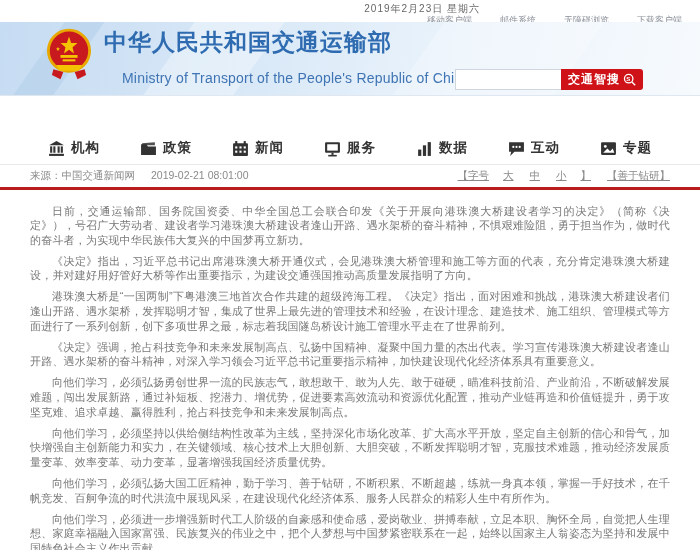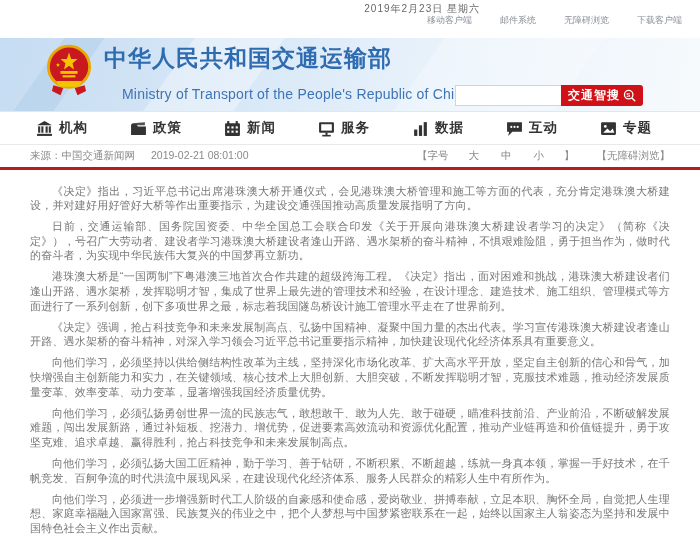--- a/index.html
+++ b/index.html
@@ -1,20 +1,20 @@
 <!DOCTYPE html>
 <html><head>
 <meta charset="utf-8">
 <style>
   * { margin:0; padding:0; box-sizing:border-box; }
   html,body { width:700px; height:550px; background:#fff; font-family:"Liberation Sans","DejaVu Sans",sans-serif; overflow:hidden; }
   .page { position:relative; width:700px; height:550px; background:#fff; }
 
   
-  .topbar { position:relative; height:38px; background:#fff; font-size:10px; color:#666; }
+  .topbar { position:relative; height:22px; background:#fff; font-size:10px; color:#666; }
   .topbar .date { position:absolute; top:2px; right:220px; color:#666; letter-spacing:1px; }
   .topbar .links { position:absolute; top:14px; right:18px; display:flex; gap:28px; }
   .topbar .links a { color:#8a8f99; text-decoration:none; font-size:9px; filter:blur(.4px); }
 
   
   .banner { position:relative; height:74px; overflow:hidden;
     background:linear-gradient(100deg,#c6dcf2 0%,#d8e8f7 35%,#eaf3fb 65%,#f6fafd 100%);
     border-bottom:1px solid #dfe8f0; }
   .ribbon { position:absolute; background:rgba(255,255,255,.35); transform:skewX(-35deg); }
   .ribbon.r1 { left:170px; top:-10px; width:90px; height:90px; }
@@ -24,29 +24,29 @@
   .emblem { position:absolute; left:46px; top:6px; width:46px; height:54px; }
   .brand { position:absolute; left:104px; top:7px; }
   .brand .cn { font-size:23px; font-weight:bold; color:#2e6bb0; letter-spacing:1px; line-height:26px; }
   .brand .en { font-size:14px; color:#3f74b4; margin-top:15px; letter-spacing:.2px;padding-left:18px; }
 
   .search { position:absolute; right:57px; top:47px; display:flex; height:21px; }
   .search input { width:106px; height:21px; border:1px solid #cfd6de; border-right:none; background:#fff; padding:0 5px; font-size:10px; outline:none; }
   .search .btn { display:flex; align-items:center; gap:3px; height:21px; padding:0 7px; background:#cf1118; color:#fff; font-size:12px; font-weight:bold; border:none; cursor:pointer; border-radius:0 3px 3px 0; letter-spacing:1px; }
 
   
-  .nav { display:flex; justify-content:space-between; align-items:center; height:33px; padding:0 48px 0 36px; background:#fff; border-bottom:1px solid #e9e9e9; }
+  .nav { display:flex; justify-content:space-between; align-items:center; height:33px; padding:0 48px 0 48px; background:#fff; border-bottom:1px solid #e9e9e9;margin-top:36px; }
   .nav .item { display:flex; align-items:center; gap:6px; cursor:pointer; }
   .nav .item svg { width:17px; height:17px; fill:#333; }
   .nav .item .lbl { font-size:13.5px; font-weight:bold; color:#333; letter-spacing:1px; }
 
   
   .meta { display:flex; justify-content:space-between; align-items:center; height:25px; padding:0 30px; border-bottom:3px solid #b91c1c; background:#fff; }
   .meta .left { font-size:10.5px; color:#8a8a8a; display:flex; gap:16px; }
-  .meta .right { font-size:10.5px; color:#8a8a8a; display:flex; align-items:center; gap:18px; }
+  .meta .right { font-size:10.5px; color:#8a8a8a; display:flex; align-items:center; gap:12px;text-decoration:underline; }
   .meta .right .sz { color:#8a8a8a; text-decoration:none; padding:0 2px; cursor:pointer; }
   .meta .right .print { color:#8a8a8a; text-decoration:none; cursor:pointer; margin-left:4px; }
 
   
   .article { padding:7px 30px 0 30px; }
   .article p { font-size:11px; color:#777; line-height:14.6px; text-indent:2em; text-align:justify; margin:6.5px 0; letter-spacing:.2px; }
 </style>
 </head>
 <body>
 
@@ -175,29 +175,29 @@
     <div class="left">
       <span>来源：中国交通新闻网</span>
       <span>2019-02-21 08:01:00</span>
     </div>
     <div class="right">
       <span>【字号</span>
       <a class="sz">大</a>
       <a class="sz">中</a>
       <a class="sz">小</a>
       <span>】</span>
-      <a class="print">【无障碍浏览】</a>
+      <a class="print">【善于钻研】</a>
     </div>
   </div>
 
   <div class="article">
+    <p>日前，交通运输部、国务院国资委、中华全国总工会联合印发《关于开展向港珠澳大桥建设者学习的决定》（简称《决定》），号召广大劳动者、建设者学习港珠澳大桥建设者逢山开路、遇水架桥的奋斗精神，不惧艰难险阻，勇于担当作为，做时代的奋斗者，为实现中华民族伟大复兴的中国梦再立新功。</p>
     <p>《决定》指出，习近平总书记出席港珠澳大桥开通仪式，会见港珠澳大桥管理和施工等方面的代表，充分肯定港珠澳大桥建设，并对建好用好管好大桥等作出重要指示，为建设交通强国推动高质量发展指明了方向。</p>
-    <p>日前，交通运输部、国务院国资委、中华全国总工会联合印发《关于开展向港珠澳大桥建设者学习的决定》（简称《决定》），号召广大劳动者、建设者学习港珠澳大桥建设者逢山开路、遇水架桥的奋斗精神，不惧艰难险阻，勇于担当作为，做时代的奋斗者，为实现中华民族伟大复兴的中国梦再立新功。</p>
     <p>港珠澳大桥是“一国两制”下粤港澳三地首次合作共建的超级跨海工程。《决定》指出，面对困难和挑战，港珠澳大桥建设者们逢山开路、遇水架桥，发挥聪明才智，集成了世界上最先进的管理技术和经验，在设计理念、建造技术、施工组织、管理模式等方面进行了一系列创新，创下多项世界之最，标志着我国隧岛桥设计施工管理水平走在了世界前列。</p>
     <p>《决定》强调，抢占科技竞争和未来发展制高点、弘扬中国精神、凝聚中国力量的杰出代表。学习宣传港珠澳大桥建设者逢山开路、遇水架桥的奋斗精神，对深入学习领会习近平总书记重要指示精神，加快建设现代化经济体系具有重要意义。</p>
+    <p>向他们学习，必须弘扬勇创世界一流的民族志气，敢想敢干、敢为人先、敢于碰硬，瞄准科技前沿、产业前沿，不断破解发展难题，闯出发展新路，通过补短板、挖潜力、增优势，促进要素高效流动和资源优化配置，推动产业链再造和价值链提升，勇于攻坚克难、追求卓越、赢得胜利，抢占科技竞争和未来发展制高点。</p>
     <p>向他们学习，必须坚持以供给侧结构性改革为主线，坚持深化市场化改革、扩大高水平开放，坚定自主创新的信心和骨气，加快增强自主创新能力和实力，在关键领域、核心技术上大胆创新、大胆突破，不断发挥聪明才智，克服技术难题，推动经济发展质量变革、效率变革、动力变革，显著增强我国经济质量优势。</p>
-    <p>向他们学习，必须弘扬勇创世界一流的民族志气，敢想敢干、敢为人先、敢于碰硬，瞄准科技前沿、产业前沿，不断破解发展难题，闯出发展新路，通过补短板、挖潜力、增优势，促进要素高效流动和资源优化配置，推动产业链再造和价值链提升，勇于攻坚克难、追求卓越、赢得胜利，抢占科技竞争和未来发展制高点。</p>
     <p>向他们学习，必须弘扬大国工匠精神，勤于学习、善于钻研，不断积累、不断超越，练就一身真本领，掌握一手好技术，在千帆竞发、百舸争流的时代洪流中展现风采，在建设现代化经济体系、服务人民群众的精彩人生中有所作为。</p>
     <p>向他们学习，必须进一步增强新时代工人阶级的自豪感和使命感，爱岗敬业、拼搏奉献，立足本职、胸怀全局，自觉把人生理想、家庭幸福融入国家富强、民族复兴的伟业之中，把个人梦想与中国梦紧密联系在一起，始终以国家主人翁姿态为坚持和发展中国特色社会主义作出贡献。</p>
 
   </div>
 
 </div>
 
 </body></html>

